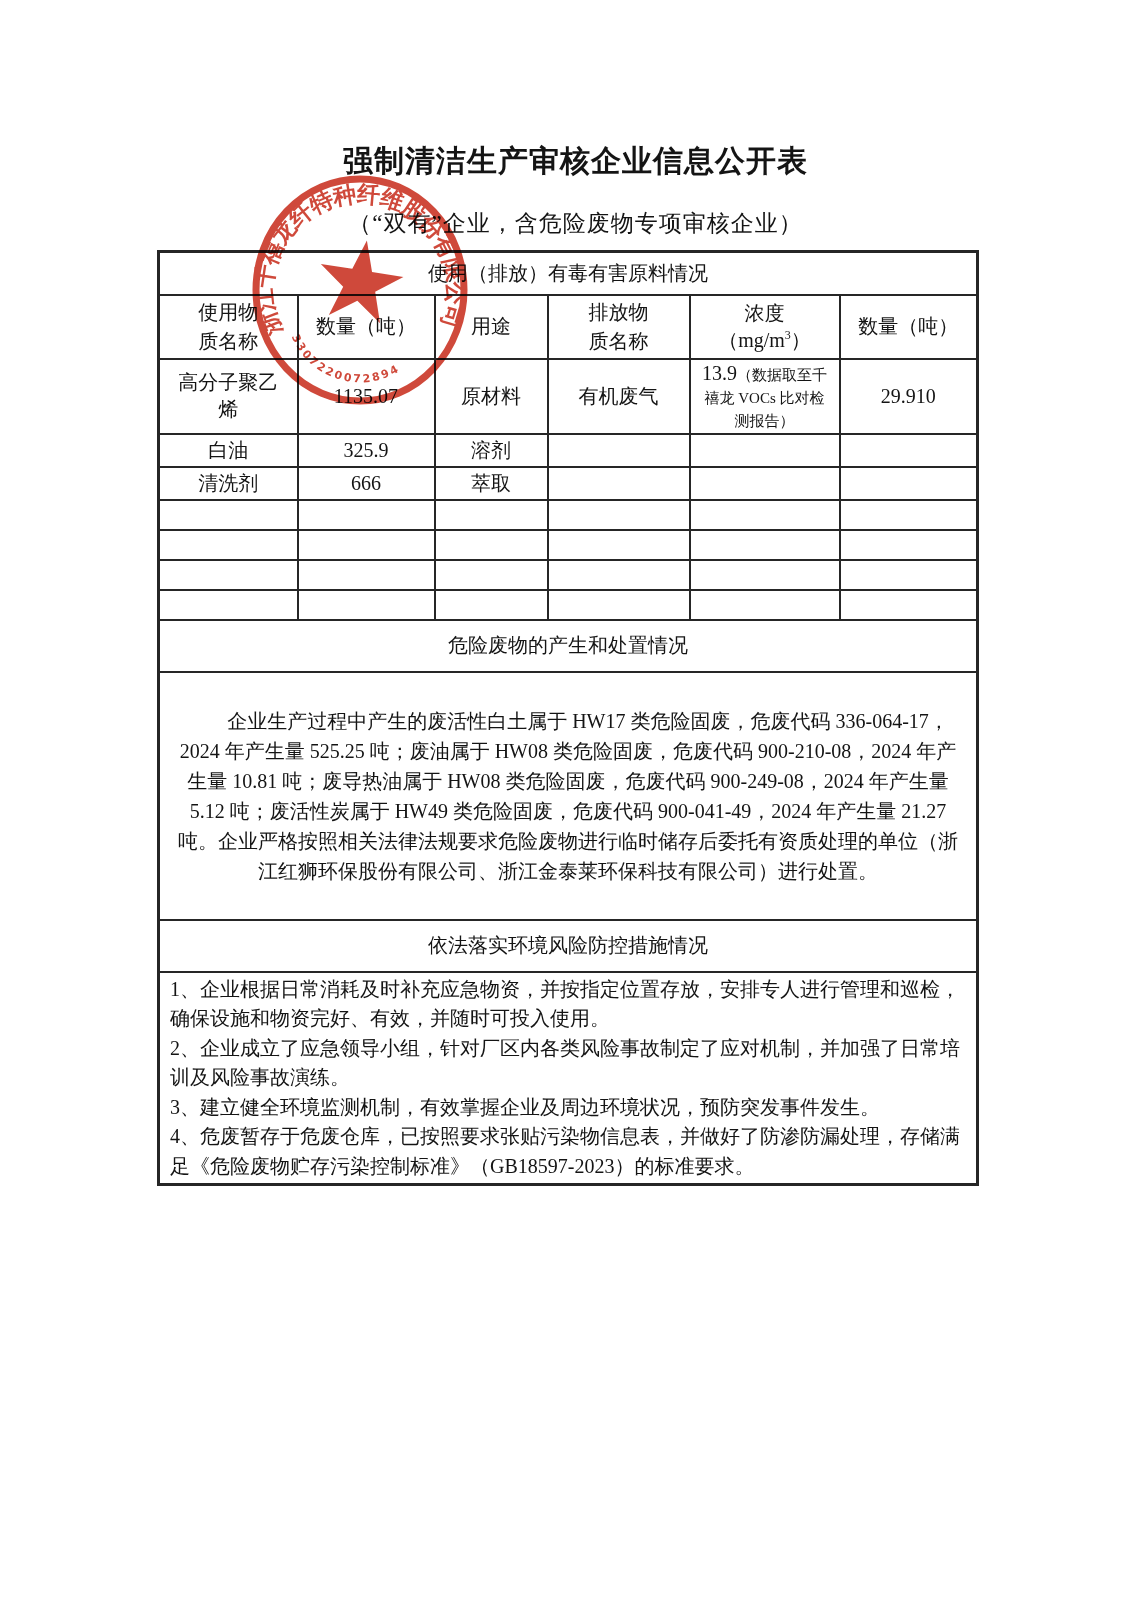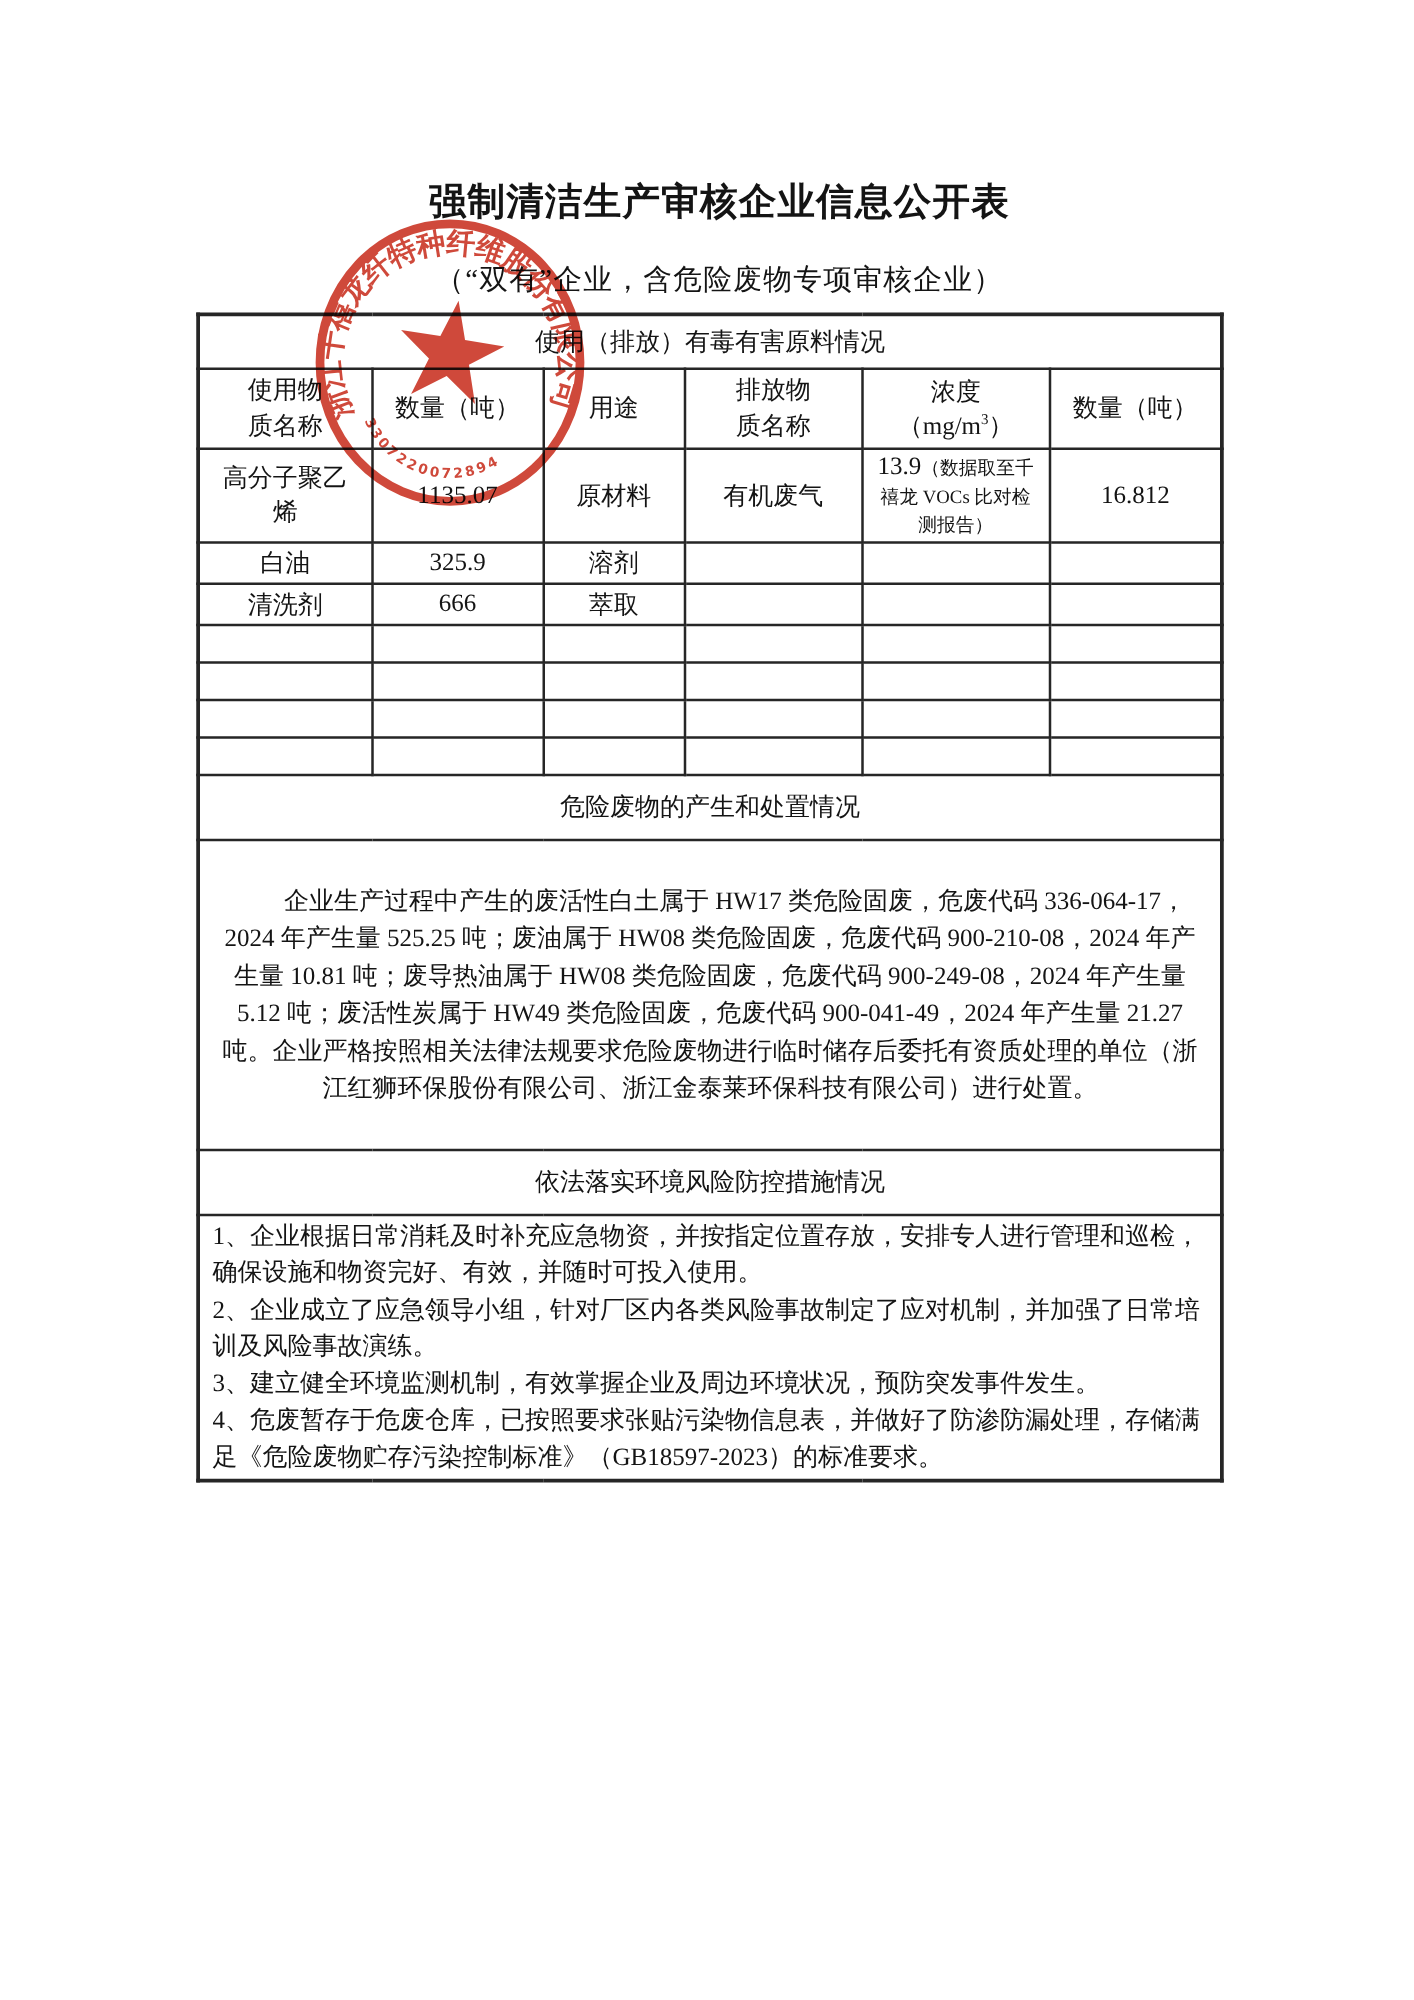--- a/index.html
+++ b/index.html
@@ -85,21 +85,21 @@
         <td><span>浓度（mg/m</span><sup class="cube">3</sup><span>）</span></td>
         <td>数量（吨）</td>
       </tr>
 
       <tr style="height:70px">
         <td>高分子聚乙烯</td>
         <td>1135.07</td>
         <td>原材料</td>
         <td>有机废气</td>
         <td><span class="conc-main">13.9</span><span class="conc-note">（数据取至千禧龙 VOCs 比对检测报告）</span></td>
-        <td>16.812</td>
+        <td>29.910</td>
       </tr>
 
       <tr style="height:32px">
         <td>白油</td>
         <td>325.9</td>
         <td>溶剂</td>
         <td></td>
         <td></td>
         <td></td>
       </tr>

